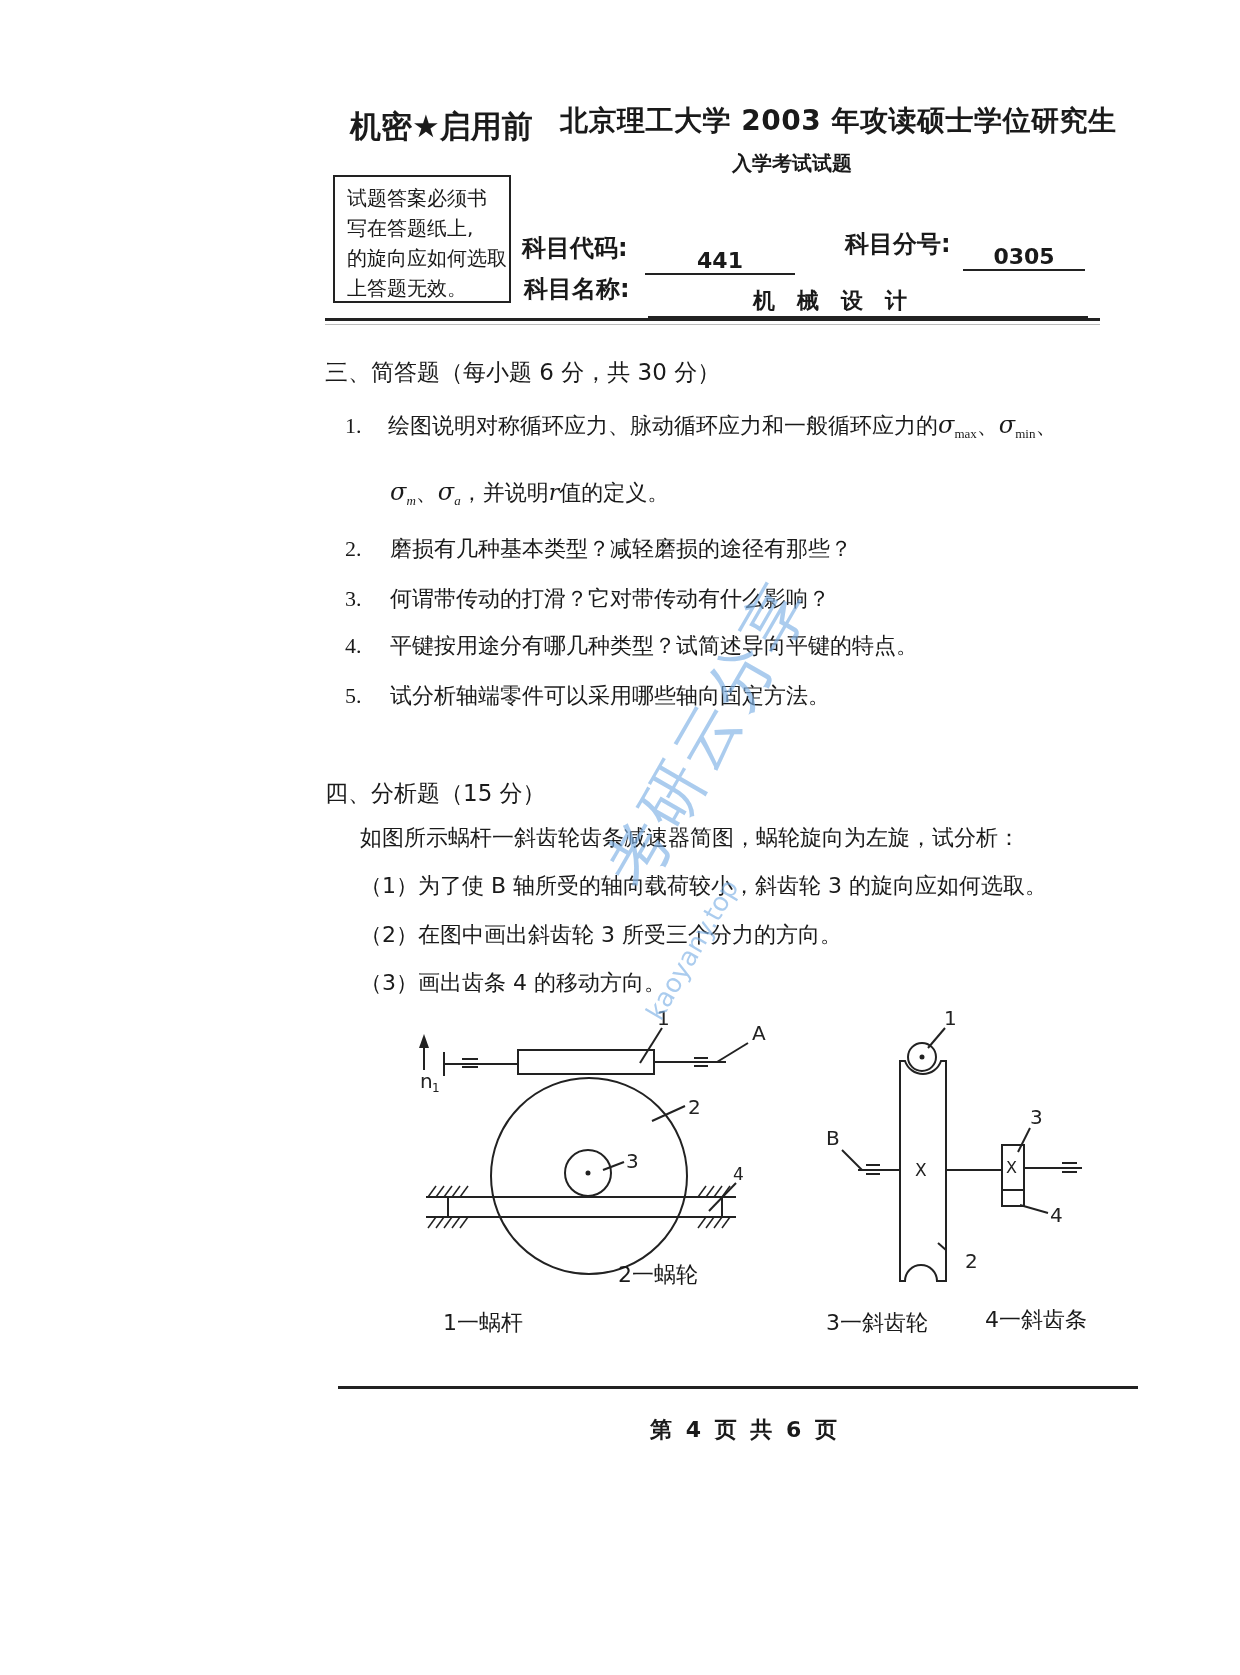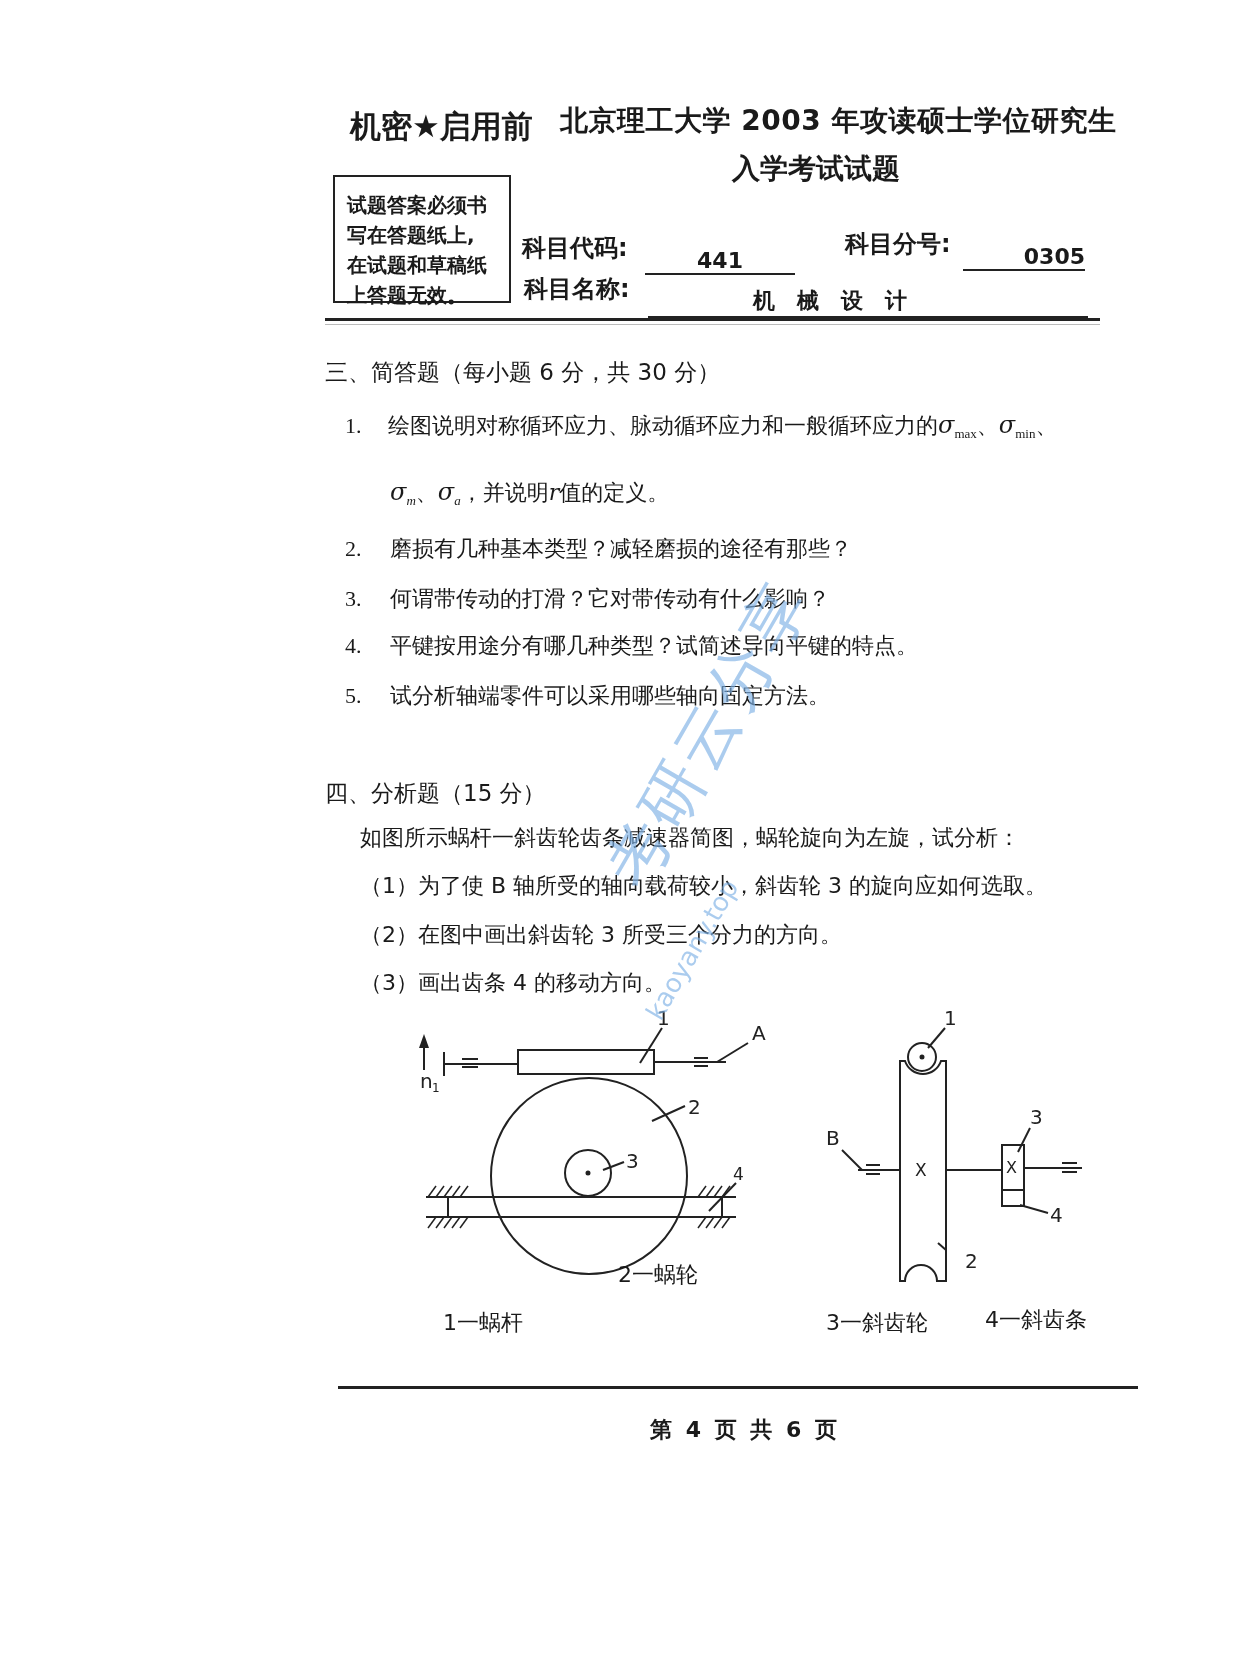--- a/index.html
+++ b/index.html
@@ -4,25 +4,25 @@
 <style>
   html, body { margin: 0; padding: 0; }
   body {
     width: 1240px; height: 1675px; position: relative; overflow: hidden;
     background: #ffffff; color: #1a1a1a;
     font-family: "DejaVu Sans", "Liberation Sans", sans-serif;
   }
   .abs { position: absolute; white-space: nowrap; }
   .confidential { left: 350px; top: 106px; font-size: 31px; font-weight: bold; }
   .title { left: 560px; top: 102px; font-size: 28px; font-weight: bold; letter-spacing: 0.5px; }
-  .subtitle { left: 732px; top: 150px; font-size: 28px; font-weight: bold; }
+  .subtitle { left: 732px; top: 150px; font-size: 20px; font-weight: bold; }
   .notice-box {
     position: absolute; left: 333px; top: 175px; width: 178px; height: 128px;
-    border: 2.5px solid #222; box-sizing: border-box; padding: 13px 0 0 12px;
-    font-size: 20px; font-weight: bold; line-height: 30px;
+    border: 2.5px solid #222; box-sizing: border-box; padding: 6px 0 0 12px;
+    font-size: 20px; font-weight: normal; line-height: 30px;
   }
   .field-label { font-size: 24px; font-weight: bold; }
   .field-value { font-size: 22px; font-weight: bold; text-align: center; border-bottom: 2.5px solid #222; margin-top: 16px; }
   .header-rule { position: absolute; left: 325px; top: 318px; width: 775px; height: 0; border-top: 3px solid #222; }
   .header-rule2 { position: absolute; left: 325px; top: 324px; width: 775px; height: 0; border-top: 1px solid #bbb; }
   .section-title { font-size: 23px; }
   .q-num { font-size: 22px; font-family: "Liberation Serif", serif; }
   .q-text { font-size: 22px; }
   .sigma { font-family: "DejaVu Serif", serif; font-style: italic; font-size: 24px; }
   .sub { font-family: "Liberation Serif", serif; font-size: 13px; vertical-align: -5px; font-style: italic; }
@@ -36,28 +36,28 @@
 </head>
 <body>
 
 <div class="abs confidential">机密★启用前</div>
 <div class="abs title">北京理工大学 2003 年攻读硕士学位研究生</div>
 <div class="abs subtitle">入学考试试题</div>
 
 <div class="notice-box">
   <div>试题答案必须书</div>
   <div>写在答题纸上,</div>
-  <div>在试题和草稿纸</div>
+  <div>的旋向应如何选取</div>
   <div>上答题无效。</div>
 </div>
 
 <div class="abs field-label" style="left:522px; top:232px;">科目代码:</div>
 <div class="abs field-value" style="left:645px; top:232px; width:150px;">441</div>
 <div class="abs field-label" style="left:845px; top:228px;">科目分号:</div>
-<div class="abs field-value" style="left:963px; top:228px; width:122px;text-align:right;">0305</div>
+<div class="abs field-value" style="left:963px; top:228px; width:122px;">0305</div>
 <div class="abs field-label" style="left:524px; top:273px;">科目名称:</div>
 <div class="abs field-value" style="left:648px; top:270px; width:440px; text-align:left; padding-left:105px; box-sizing:border-box; font-size:22px;">机　械　设　计</div>
 
 <div class="header-rule"></div>
 <div class="header-rule2"></div>
 
 <div class="abs section-title" style="left:325px; top:357px;">三、简答题（每小题 6 分，共 30 分）</div>
 
 <div class="abs q-num" style="left:345px; top:413px;">1.</div>
 <div class="abs q-text" style="left:388px; top:411px;">

